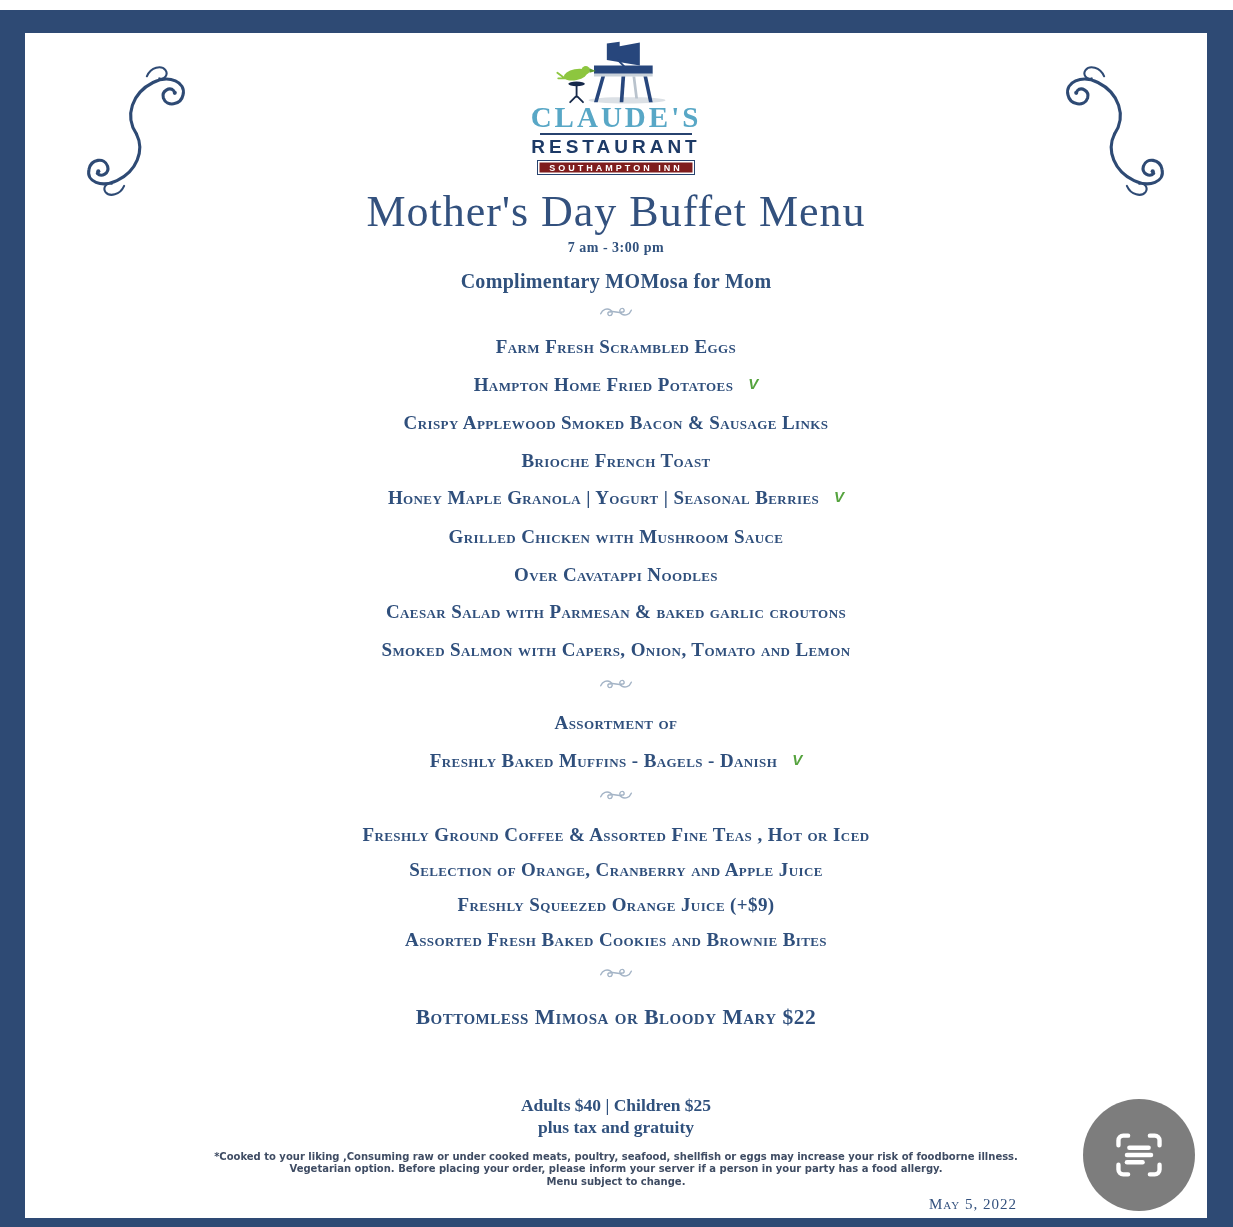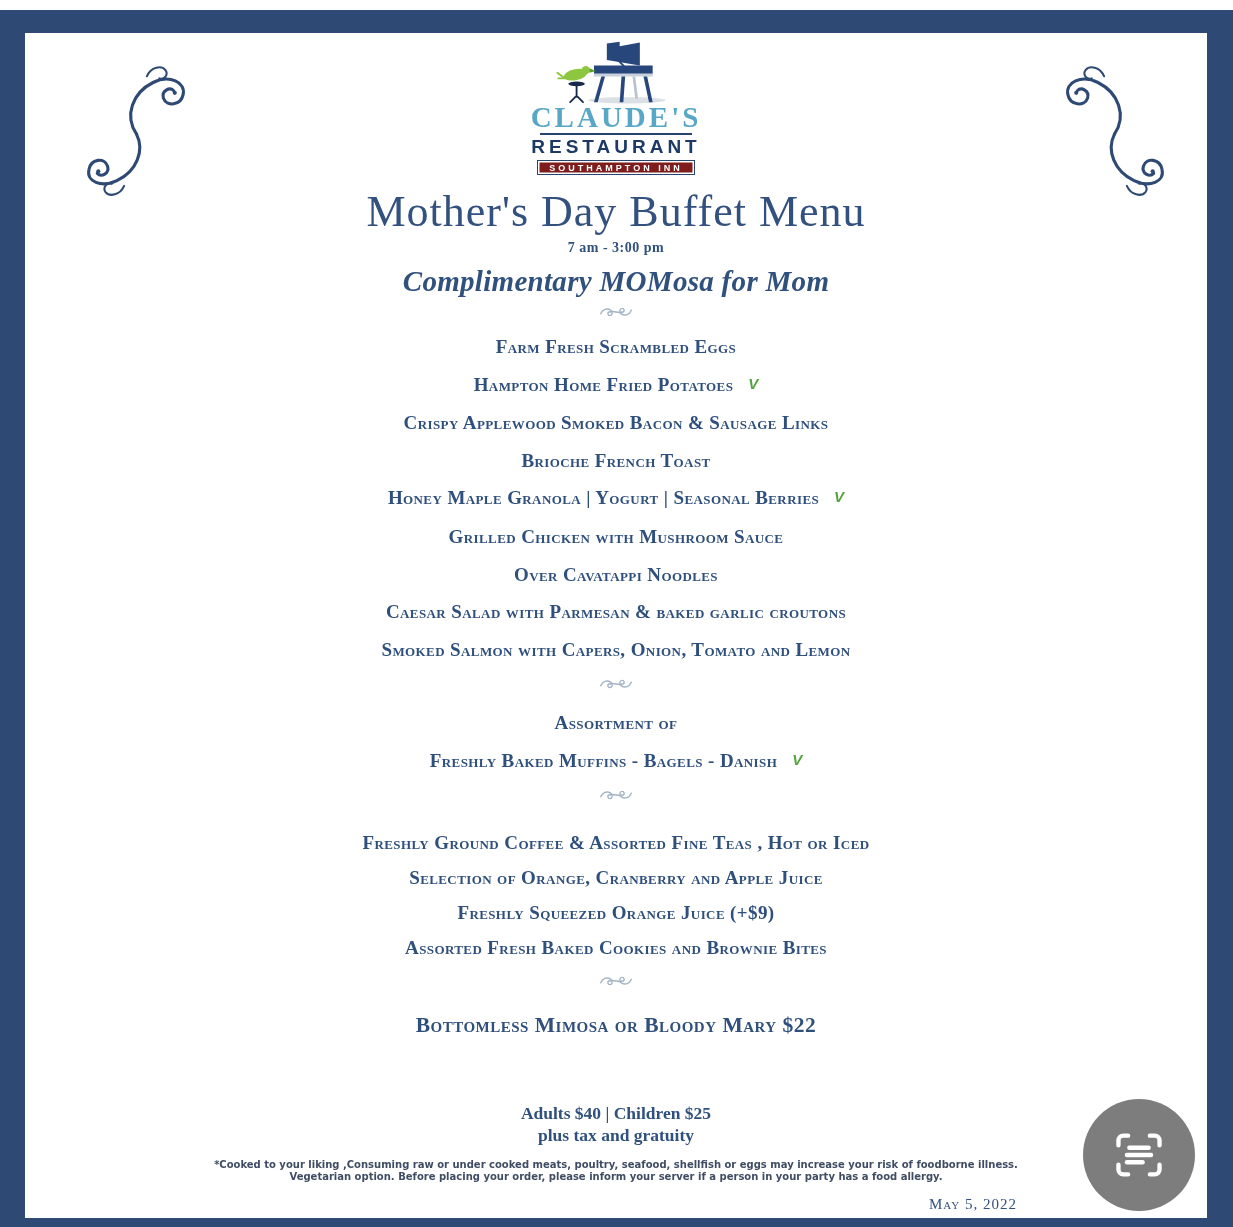--- a/index.html
+++ b/index.html
@@ -44,37 +44,37 @@
     box-shadow:inset 0 0 0 1px #27436f, inset 0 0 0 2.5px #ffffff;
   }
 
   
   h1{
     margin:13px 0 0;font-weight:normal;font-size:44px;line-height:48px;
     color:#33517e;letter-spacing:1px;font-family:"Liberation Serif",serif;
   }
   .hours{margin-top:3px;font-size:14px;font-weight:bold;line-height:18px;letter-spacing:.5px;color:#30517d;}
   .tagline{
-    margin-top:9px;font-size:29px;line-height:30px;font-weight:bold;font-style:italic;
+    margin-top:9px;font-size:20px;line-height:30px;font-weight:bold;
     color:#30517d;letter-spacing:.3px;
   }
 
   
   .divider{margin:8px auto 0;width:36px;height:14px;}
   .divider svg{width:100%;height:100%;}
   .d1{margin-top:9px;}
   .d2{margin-top:9px;}
   .d3{margin-top:7px;}
   .d4{margin-top:9px;}
 
   
   .menu-section{margin-top:0;}
   .sec1{margin-top:9px;}
   .sec2{margin-top:13px;}
-  .sec3{margin-top:23px;}
+  .sec3{margin-top:15px;}
   .m-line{
     font-variant:small-caps;font-weight:bold;font-size:19px;color:#2f4f7c;
     letter-spacing:.4px;line-height:37.6px;white-space:nowrap;
   }
   .sec3 .m-line{line-height:35px;}
   .veg{
     font-variant:normal;font-family:"Liberation Sans",sans-serif;font-style:italic;
     font-weight:bold;color:#55a33e;font-size:15px;margin-left:15px;
     display:inline-block;transform:translateY(-2px);letter-spacing:0;
   }
@@ -221,20 +221,21 @@
     </div>
 
     <div class="mimosa">Bottomless Mimosa or Bloody Mary $22</div>
 
     <div class="pricing1">Adults $40 | Children $25</div>
     <div class="pricing2">plus tax and gratuity</div>
 
     <div class="footnotes">
       <div>*Cooked to your liking ,Consuming raw or under cooked meats, poultry, seafood, shellfish or eggs may increase your risk of foodborne illness.</div>
       <div>Vegetarian option. Before placing your order, please inform your server if a person in your party has a food allergy.</div>
+      <div>Menu subject to change.</div>
     </div>
 
   </div>
 
   <div class="date">May 5, 2022</div>
 
   <button class="scan-btn">
     <svg viewBox="0 0 48 48" fill="none" stroke="#ffffff" stroke-width="3.6" stroke-linecap="round">
       <path d="M15 8 H11 A4 4 0 0 0 7 12 V16"></path>
       <path d="M33 8 H37 A4 4 0 0 1 41 12 V16"></path>

